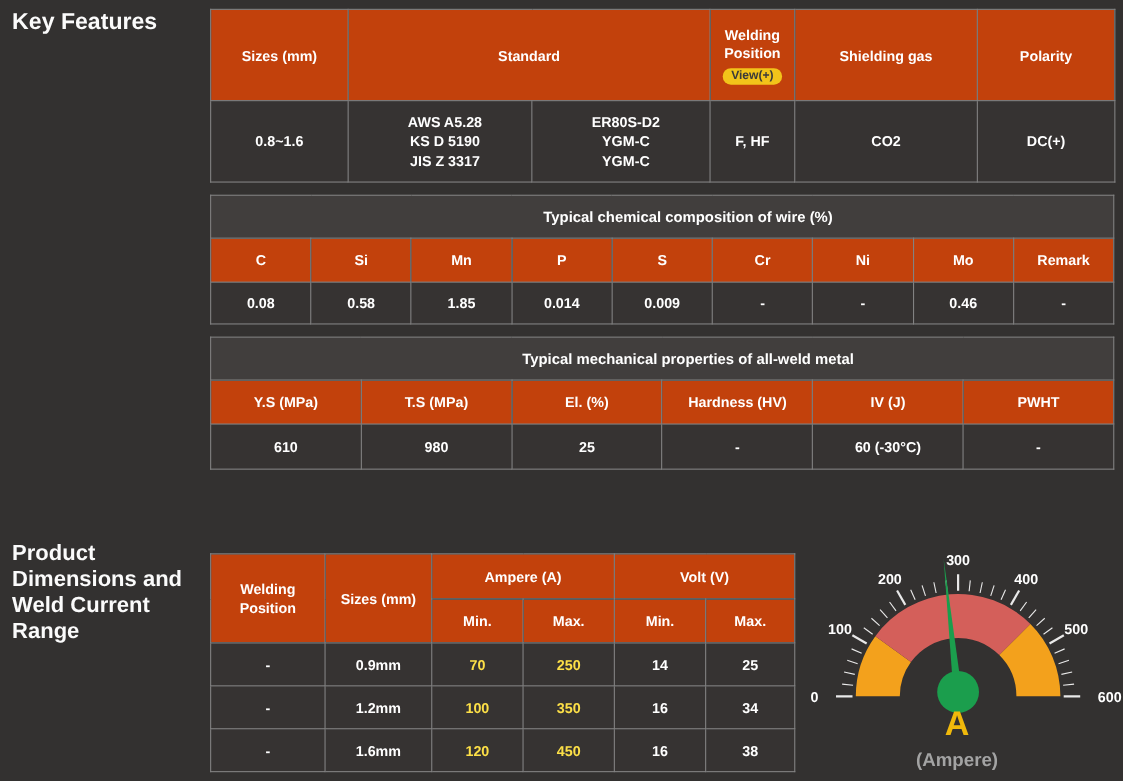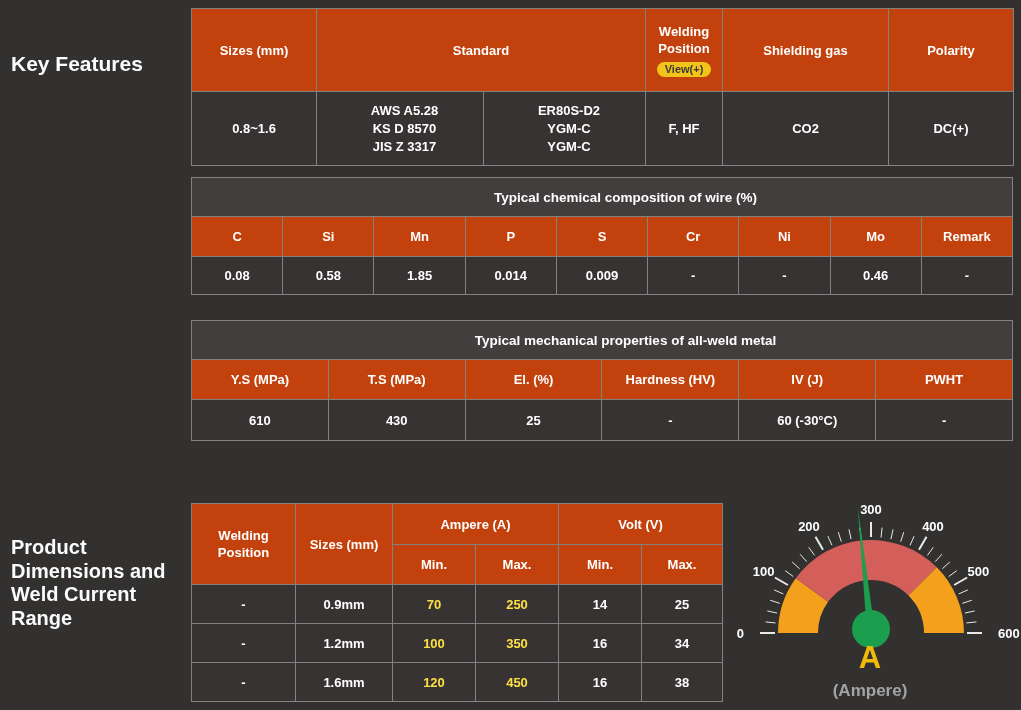--- a/index.html
+++ b/index.html
@@ -2,21 +2,21 @@
 <html><head>
 <meta charset="utf-8">
 <style>
   html,body{margin:0;padding:0;}
   body{
     position:relative;width:1021px;height:710px;overflow:hidden;
     background:#333130;
     font-family:"Liberation Sans", sans-serif;
   }
   .heading{
-    position:absolute;color:#fbfbfb;font-weight:600;font-size:21px;line-height:1.18;margin-top:44px;
+    position:absolute;color:#fbfbfb;font-weight:600;font-size:21px;line-height:1.18;
   }
   #key-features-heading{left:11px;top:8px;}
   #product-dim-heading{left:11px;top:492px;width:165px;font-size:20px;}
   table.tbl{
     position:absolute;border-collapse:collapse;table-layout:fixed;
     color:#ffffff;font-size:13px;font-weight:700;text-align:center;
   }
   .tbl th,.tbl td{border:1px solid #828282;overflow:hidden;}
   .tbl th{background:#c2410c;font-weight:700;}
   .tbl td{background:#363332;text-align:center;}
@@ -27,21 +27,21 @@
   #spec-table tbody tr{height:74px;}
   .cell-left{text-align:left;padding-left:10px;line-height:18px;}
   .view-badge{
     display:inline-block;margin-top:5px;padding:1px 8px 2px 8px;border-radius:10px;
     background:#f2c41a;color:#3a3a3a;font-size:11px;font-weight:700;cursor:pointer;
   }
   
   #chem-table{left:191px;top:177px;width:822px;}
   #chem-table tr.hdr{height:40px;}
   #chem-table tr.val{height:38px;}
-  #mech-table{left:191px;top:320px;width:822px;}
+  #mech-table{left:191px;top:306px;width:822px;}
   #mech-table tr.hdr{height:40px;}
   #mech-table tr.val{height:41px;}
   
   #current-table{left:191px;top:503px;width:531px;}
   #current-table tr.grp{height:41px;}
   #current-table tr.mm{height:40px;margin-left:20px;}
   #current-table tr.body-row{height:39px;}
   .narrow{display:block;width:64px;margin:0 auto;line-height:17px;}
   .amp-val{color:#fde047;}
   
@@ -77,21 +77,21 @@
       </th>
       <th>Shielding gas</th>
       <th>Polarity</th>
     </tr>
   </thead>
   <tbody>
     <tr>
       <td>0.8~1.6</td>
       <td class="cell-left">
         <div>AWS A5.28</div>
-        <div>KS D 8570</div>
+        <div>KS D 5190</div>
         <div>JIS Z 3317</div>
       </td>
       <td class="cell-left">
         <div>ER80S-D2</div>
         <div>YGM-C</div>
         <div>YGM-C</div>
       </td>
       <td>F, HF</td>
       <td>CO2</td>
       <td>DC(+)</td>
@@ -137,21 +137,21 @@
   <tr class="hdr">
     <th>Y.S (MPa)</th>
     <th>T.S (MPa)</th>
     <th>El. (%)</th>
     <th>Hardness (HV)</th>
     <th>IV (J)</th>
     <th>PWHT</th>
   </tr>
   <tr class="val">
     <td>610</td>
-    <td>430</td>
+    <td>980</td>
     <td>25</td>
     <td>-</td>
     <td>60 (-30°C)</td>
     <td>-</td>
   </tr>
 </tbody>
   </table>
 
 <div class="heading" id="product-dim-heading">Product Dimensions and Weld Current Range</div>
 

